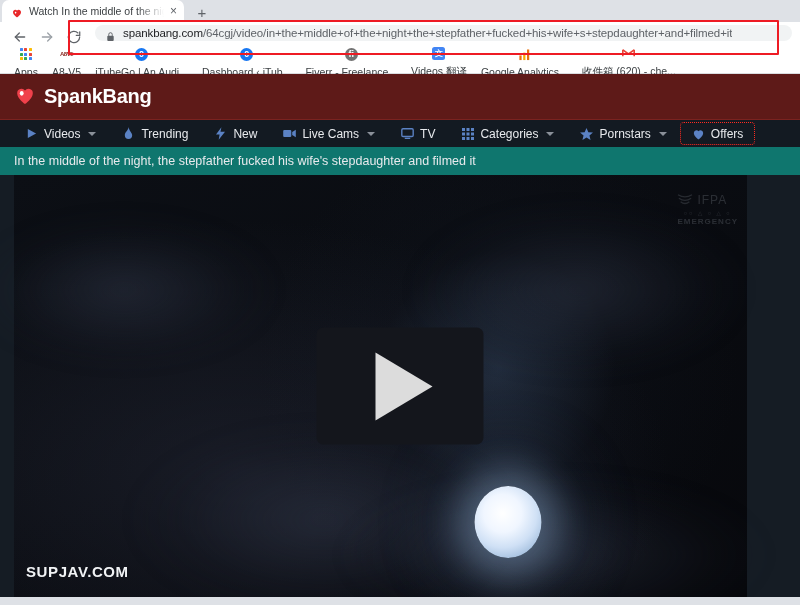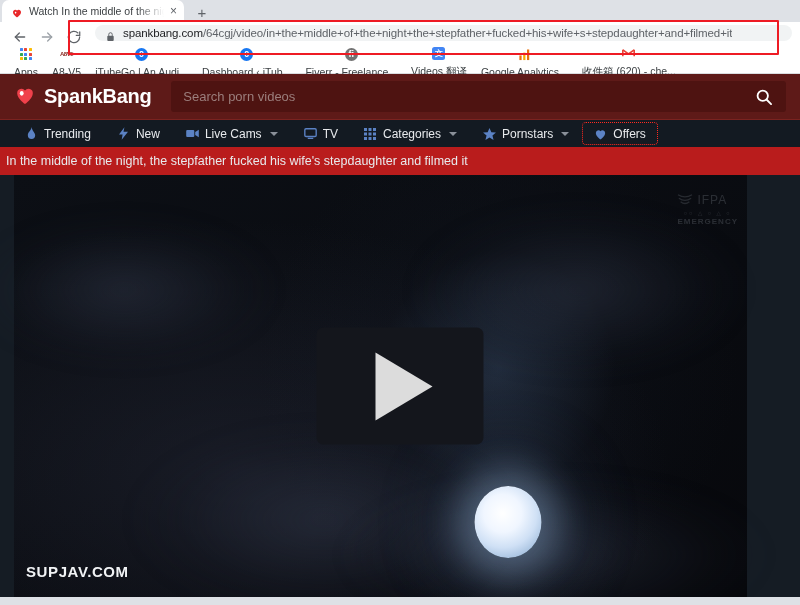--- a/index.html
+++ b/index.html
@@ -128,22 +128,22 @@
   .nav-ico { width: 13px; height: 13px; flex: 0 0 13px; display: flex; align-items: center; justify-content: center; }
   .caret {
     width: 0; height: 0; border-left: 4px solid transparent; border-right: 4px solid transparent;
     border-top: 4px solid #8a9099; margin-left: 2px;
   }
   .nav-offers {
     border: 1.6px dotted #ff2a20; border-radius: 4px; height: 23px; padding: 0 11px;
   }
 
   .video-title-bar {
-    height: 28px; background: #b91c1c; display: flex; align-items: center;
-    padding: 0 6px; font-size: 12.5px; color: #e8eaed;
+    height: 28px; background: #0f766e; display: flex; align-items: center;
+    padding: 0 14px; font-size: 12.5px; color: #e8eaed;
   }
 
   
   .player {
     position: relative; width: 800px; height: 422px;
     background: #151c24; overflow: hidden;
   }
   .video-canvas {
     position: absolute; left: 14px; top: 0; width: 733px; height: 422px;
     background:
@@ -335,33 +335,33 @@
       <div class="logo">
         <span class="logo-heart">
           <svg viewBox="0 0 24 22" width="22" height="20">
             <path d="M12 21S3.4 15.2 3.4 9.1A4.8 4.8 0 0 1 12 6a4.8 4.8 0 0 1 8.6 3.1C20.6 15.2 12 21 12 21z" fill="#f0414b"></path>
             <ellipse cx="8.4" cy="9.2" rx="2.1" ry="2.6" fill="#ffffff"></ellipse>
           </svg>
         </span>
         <span class="logo-text">SpankBang</span>
       </div>
 
-      <div class="search-box">
-        <span class="search-placeholder">Search porn videos</span>
-        <span class="search-icon">
-          <svg width="20" height="20" viewBox="0 0 24 24" fill="none" stroke="#ffffff" stroke-width="2.2" stroke-linecap="round">
-            <circle cx="10.5" cy="10.5" r="6.2"></circle>
-              <line x1="15.3" y1="15.3" x2="20.5" y2="20.5"></line>
-          </svg>
-        </span>
-      </div>
     </div>
 
     <div class="site-nav">
 
+      <div class="nav-item">
+        <span class="nav-ico">
+          <svg width="11" height="11" viewBox="0 0 12 12">
+              <polygon points="2,1 11,6 2,11" fill="#5b82c4"></polygon>
+            </svg>
+        </span>
+        <span>Videos</span>
+        <span class="caret"></span>
+      </div>
 
       <div class="nav-item">
         <span class="nav-ico">
           <svg width="11" height="13" viewBox="0 0 12 14">
               <path d="M6 0C6 4 2 5 2 9a4 4 0 0 0 8 0c0-3-3-4-4-9z" fill="#5b82c4"></path>
             </svg>
         </span>
         <span>Trending</span>
       </div>
 

